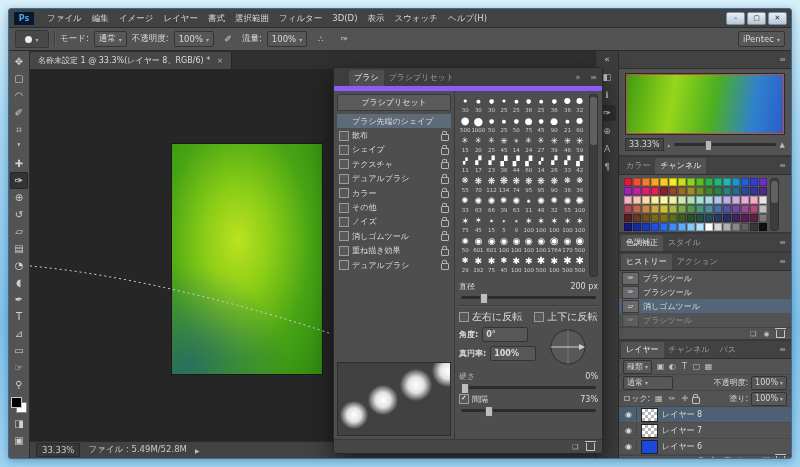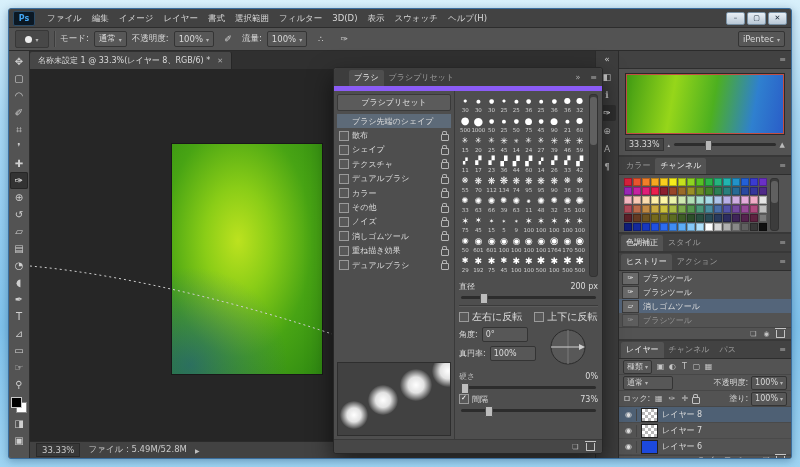--- a/index.html
+++ b/index.html
@@ -131,21 +131,21 @@
   .bnum{font-size:5.5px;color:#cfcfcf;line-height:6px;}
   .bcell.soft .bth{filter:blur(.6px);}
   .bcell.z4 .bth{font-size:4px;} .bcell.z5 .bth{font-size:5px;} .bcell.z6 .bth{font-size:6px;}
   .bcell.z7 .bth{font-size:8px;} .bcell.z8 .bth{font-size:9px;} .bcell.z9 .bth{font-size:10px;} .bcell.z10 .bth{font-size:11px;}
   .brow{display:flex;align-items:center;font-size:8px;color:#dcdcdc;height:14px;margin-top:2px;flex:none;}
   .brow .rval{margin-left:auto;}
   .bslider{height:3px;background:#2c2c2c;border-radius:2px;position:relative;margin:3px 2px 1px;flex:none;}
   .bslider .knob{position:absolute;top:-3px;width:6px;height:9px;background:#bdbdbd;border:1px solid #4f4f4f;border-radius:1px;}
   .bdivider{border-top:1px solid #3a3a3a;box-shadow:0 1px 0 #5a5a5a;margin:5px 0 4px;flex:none;}
   .flips{display:flex;gap:12px;align-items:center;font-size:10px;color:#dcdcdc;height:14px;flex:none;}
-  .angleblock{display:flex;margin-top:3px;flex:none;}
+  .angleblock{display:flex;margin-top:3px;flex:none;font-weight:bold;}
   .angrows{display:flex;flex-direction:column;gap:4px;}
   .angrow{display:flex;align-items:center;gap:4px;font-size:8px;color:#dcdcdc;}
   .angfield{width:38px;height:13px;background:#575757;border:1px solid #343434;border-radius:2px;display:flex;align-items:center;padding:0 3px;}
   .acircle{margin-left:auto;margin-right:10px;}
   .bfoot{height:13px;border-top:1px solid #3a3a3a;background:#474747;display:flex;align-items:center;justify-content:flex-end;gap:7px;padding:0 7px;color:#c3c3c3;font-size:7px;border-radius:0 0 3px 3px;flex:none;}
 </style>
 </head>
 <body>
 
 <div class="app">

